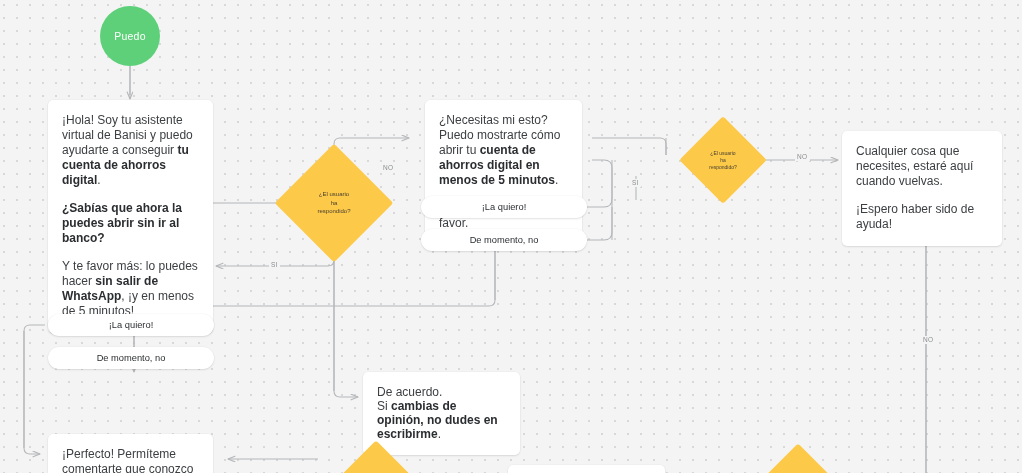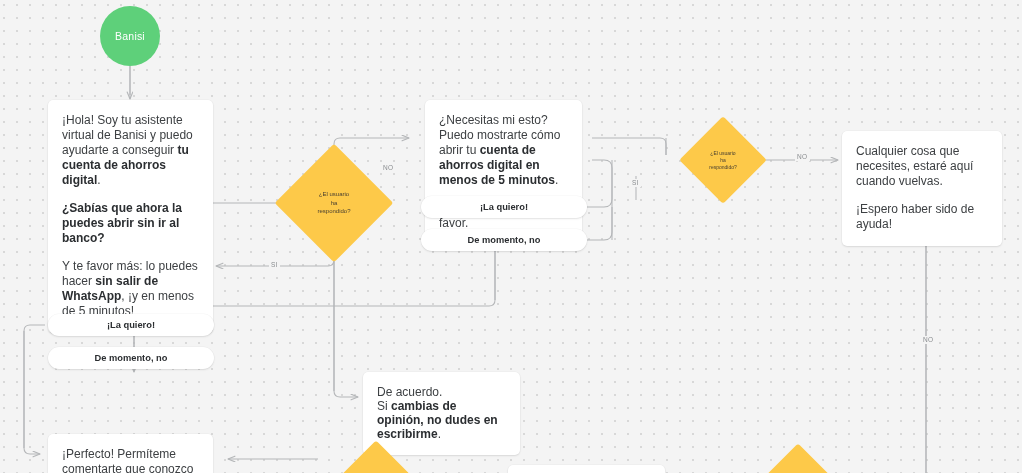--- a/index.html
+++ b/index.html
@@ -63,21 +63,21 @@
   
   .opt-pill {
     background: #ffffff;
     border-radius: 13px;
     box-shadow: 0 1px 2px rgba(0,0,0,.10), 0 0 0 .5px rgba(0,0,0,.035);
     height: 22px;
     display: flex;
     align-items: center;
     justify-content: center;
     font-size: 9.3px;
-    font-weight: bold;
+    font-weight: normal;
     color: #2b2e31;
   }
 
   
   .diamond-wrap {
     display: flex;
     align-items: center;
     justify-content: center;
   }
   .diamond-shape {
@@ -169,21 +169,21 @@
       <path d="M495,219 L495,300"></path>
       <path d="M134,306 L134,368"></path>
       <path d="M24,331 L24,448"></path>
       <path d="M926,196 L926,473"></path>
       <path d="M446,425 L446,452"></path>
       <path d="M130,66 L130,95"></path>
     </g>
   </svg>
 
   <div class="node start-node" style="left:100px; top:6px;">
-    <span>Banisi</span>
+    <span>Puedo</span>
   </div>
 
   <div class="node msg-card" style="left:48px; top:100px; width:165px;">
     <p><span>¡Hola! Soy tu asistente virtual de Banisi y puedo ayudarte a conseguir </span><b>tu cuenta de ahorros digital</b><span>.</span></p>
     <p><b>¿Sabías que ahora la puedes abrir sin ir al banco?</b></p>
     <p><span>Y te favor más: lo puedes hacer </span><b>sin salir de WhatsApp</b><span>, ¡y en menos de 5 minutos!</span></p>
   </div>
 
   <div class="node diamond-wrap" style="left:292px; top:161px; width:84px; height:84px;">
     <div class="diamond-shape"></div>

